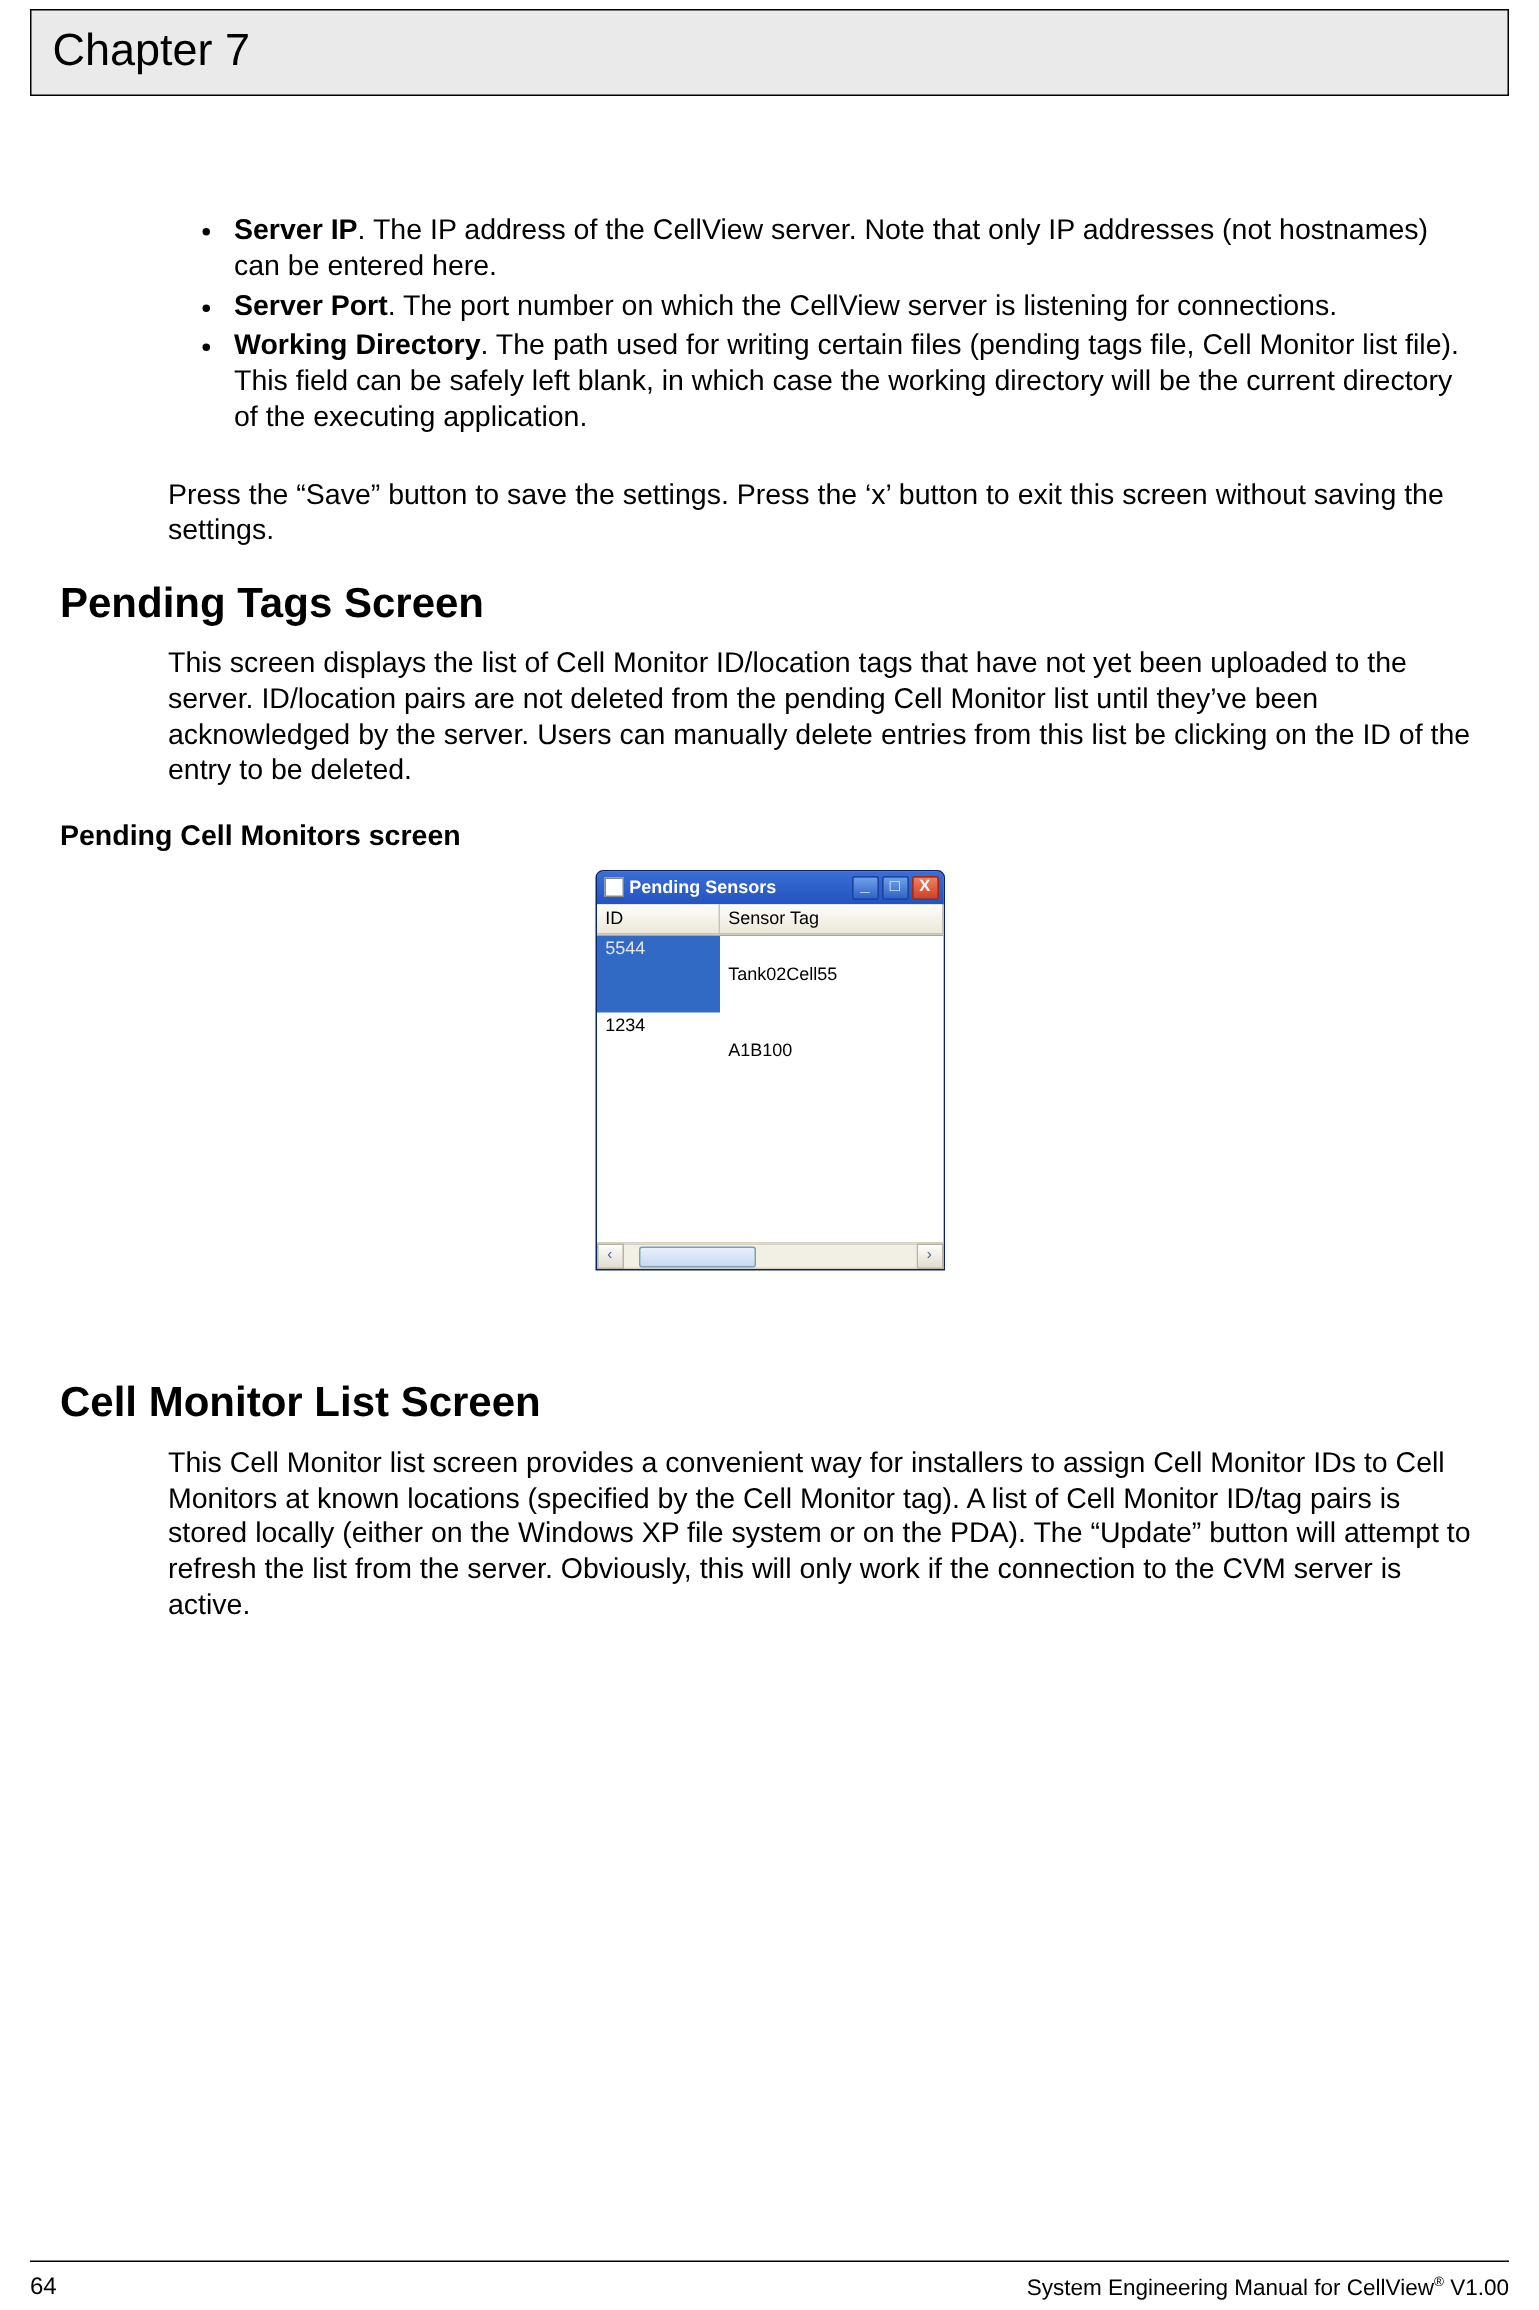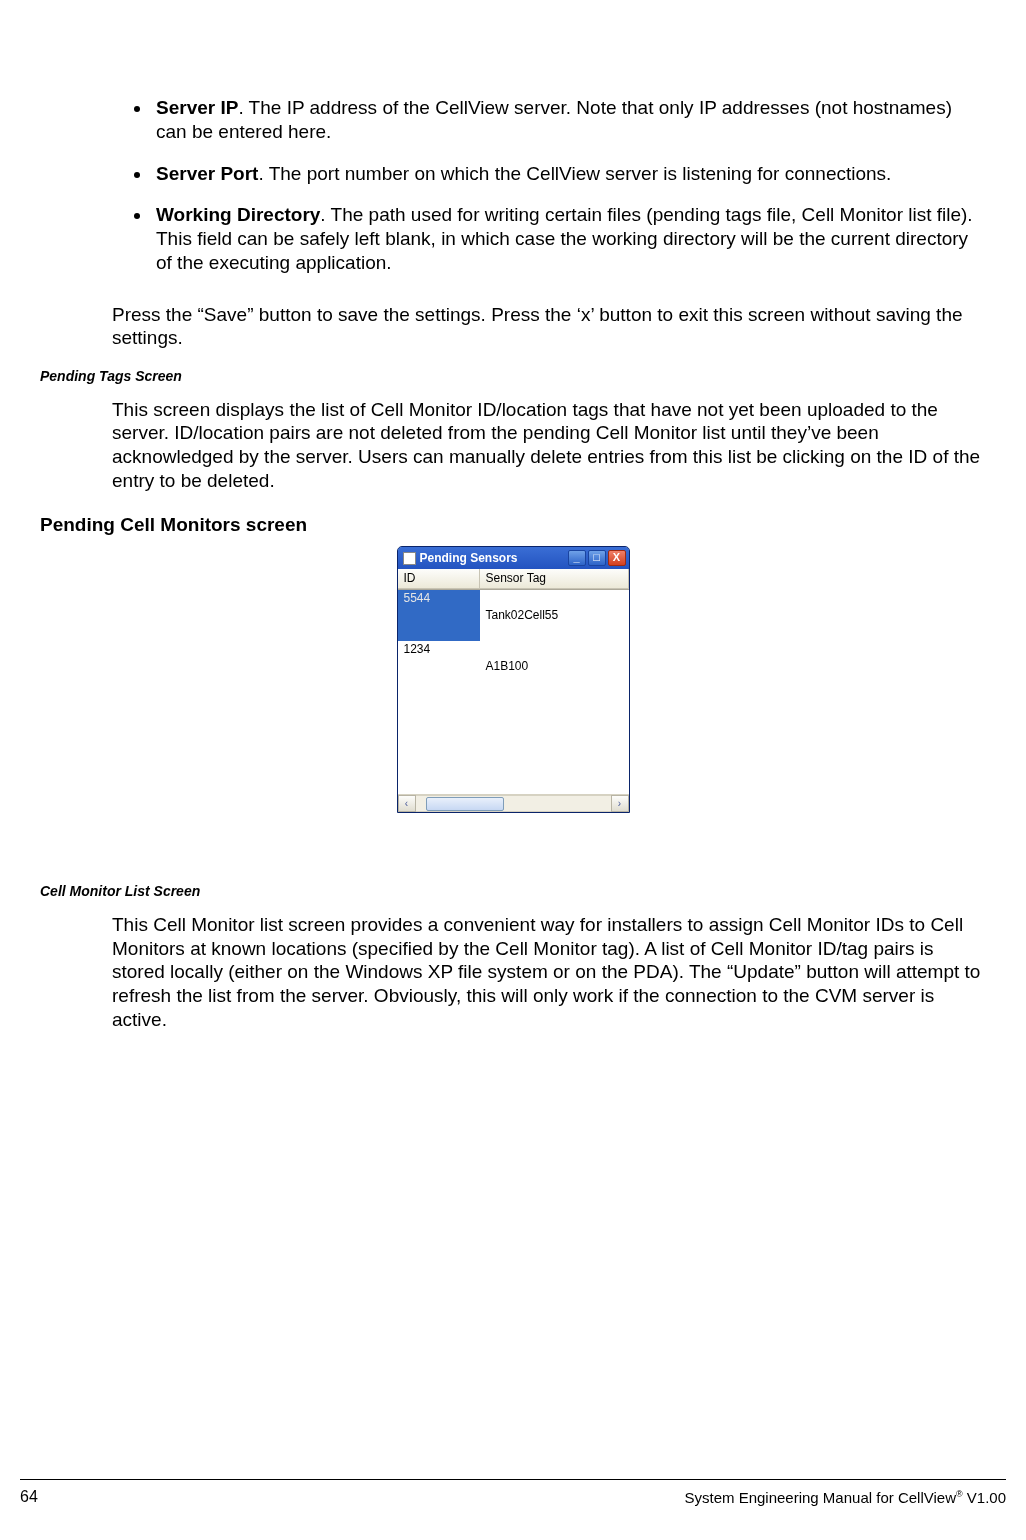--- a/index.html
+++ b/index.html
@@ -9,23 +9,23 @@
     margin: 6px 20px 0 20px;
     border: 1px solid #000;
     background: #eaeaea;
     padding: 10px 14px 12px 14px;
   }
   .header-bar span { font-size: 30px; }
   .content { padding: 78px 40px 0 40px; font-size: 19px; line-height: 1.25; }
   .indent { margin-left: 72px; }
   .para { margin-bottom: 18px; }
   ul.bullets { list-style: disc; margin-left: 112px; padding-right: 6px; margin-bottom: 28px; }
-  ul.bullets li { margin-bottom: 3px; padding-left: 4px; margin-top: 18px; }
+  ul.bullets li { margin-bottom: 3px; padding-left: 4px; }
   .bold { font-weight: bold; }
-  h2.section { font-size: 14px; font-weight: bold; margin: 16px 0 12px 0; font-style: italic; }
+  h2.section { font-size: 28px; font-weight: bold; margin: 16px 0 12px 0; }
   .sub-caption { font-size: 19px; font-weight: bold; margin: 20px 0 10px 0; }
   .fig-wrap { text-align: center; margin-top: 6px; margin-bottom: 70px; }
   .win {
     display: inline-block;
     width: 233px;
     background: #ece9d8;
     border: 1px solid #0a246a;
     border-radius: 5px 5px 0 0;
     text-align: left;
     font-size: 12px;
@@ -63,32 +63,35 @@
   .row .c2 { flex: 1; padding: 18px 6px; }
   .row.sel .c1 { background: #316ac5; color: #e5e5e5; }
   .hscroll {
     height: 18px; background: #ece9d8; display: flex; align-items: stretch;
     border-top: 1px solid #d6d2c2;
   }
   .sbtn { width: 18px; background: linear-gradient(#fdfdfb,#e0ddd0); border: 1px solid #b8b4a4; display: flex; align-items: center; justify-content: center; font-size: 10px; color: #4a5a9a; }
   .strack { flex: 1; position: relative; background: #f2efe4; border-top: 1px solid #d6d2c2; border-bottom: 1px solid #d6d2c2; }
   .sthumb { position: absolute; left: 10px; top: 1px; width: 78px; height: 14px; background: linear-gradient(#e9f0fb,#c7d8f3); border: 1px solid #7f9db9; border-radius: 2px; }
   .footer {
-    position: absolute; left: 20px; right: 20px; bottom: 34px;
+    position: absolute; left: 20px; right: 20px; bottom: 12px;
     border-top: 1px solid #000; padding-top: 8px;
-    display: flex; justify-content: space-between; align-items: flex-end;
+    display: flex; justify-content: space-between; align-items: flex-start;
     font-size: 16px;
   }
   .footer .right { font-size: 15px; }
   .footer .right sup { font-size: 9px; }
 </style>
 </head>
 <body>
 
 <div class="page">
+  <div class="header-bar">
+    <span>Chapter 7</span>
+  </div>
 
   <div class="content">
 
     <ul class="bullets">
       <li>
         <span class="bold">Server IP</span><span>.  The IP address of the CellView server.  Note that only IP addresses (not hostnames) can be entered here.</span>
       </li>
       <li>
         <span class="bold">Server Port</span><span>. The port number on which the CellView server is listening for connections.</span>
       </li>

